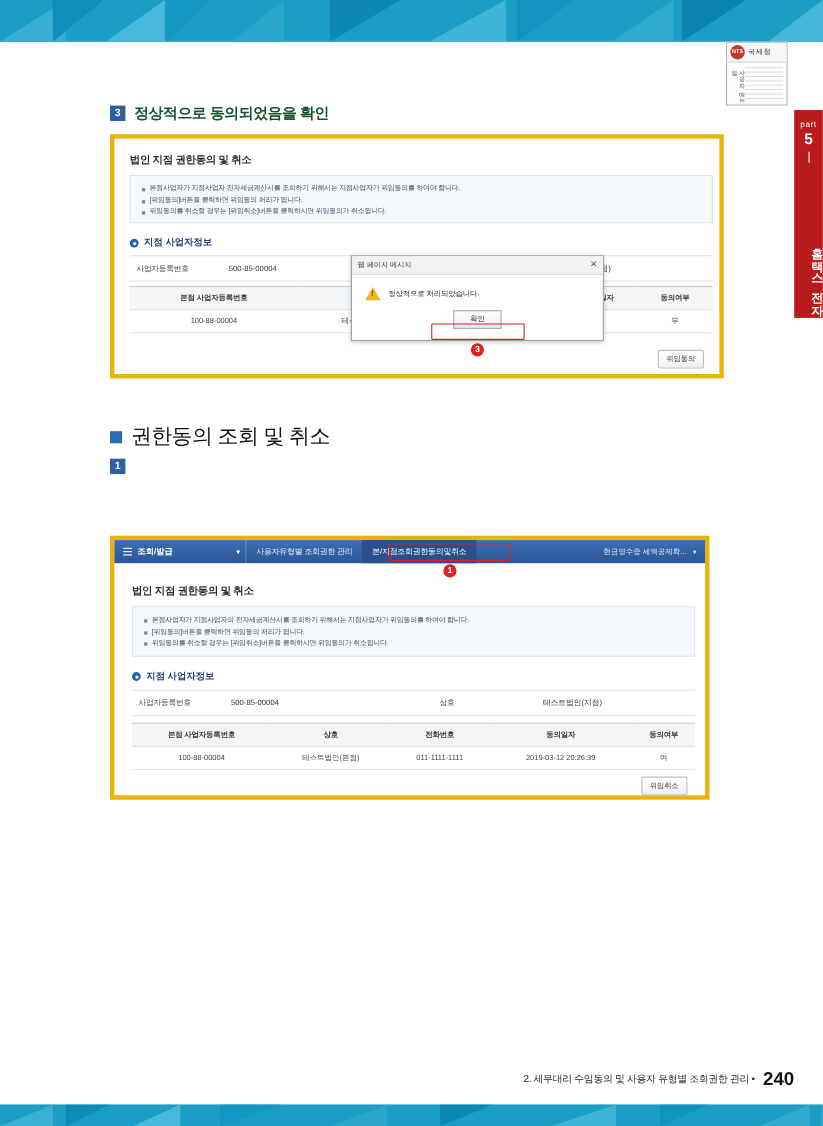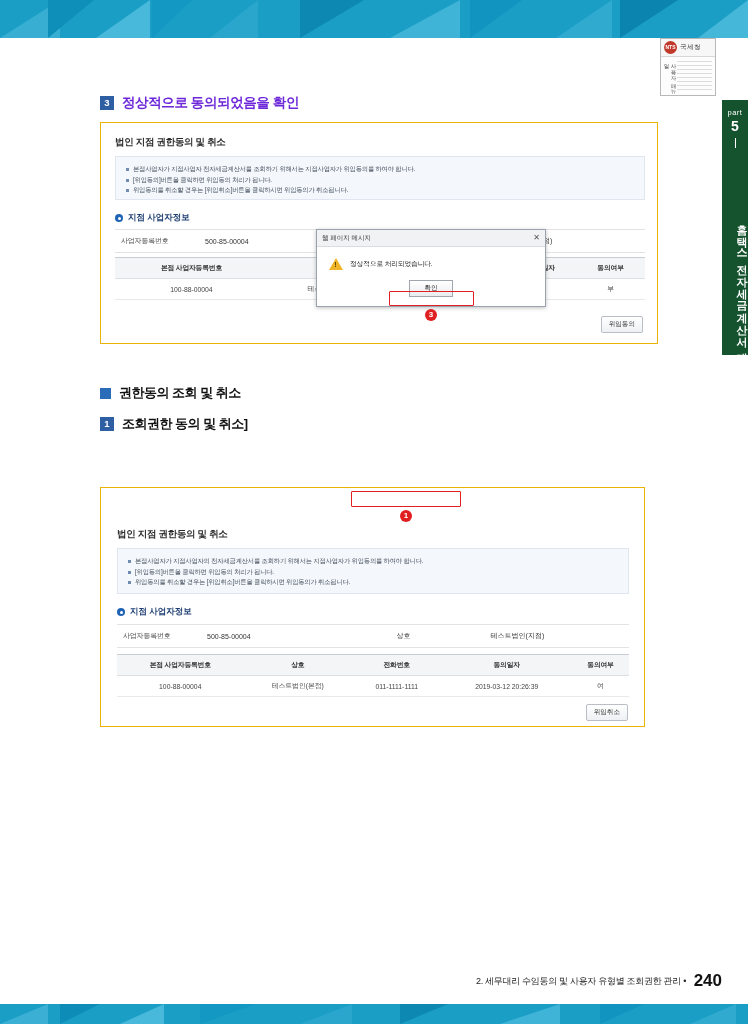--- a/index.html
+++ b/index.html
@@ -59,22 +59,22 @@
   .b7 { border-width: 0 0 20px 60px; border-color: transparent transparent #40b4d7 transparent; left: 500px; top: 0;}
   .b8 { border-width: 20px 44px 0 0; border-color: #1194c0 transparent transparent transparent; left: 600px; top: 0;}
   .b9 { border-width: 0 0 20px 46px; border-color: transparent transparent #31aacf transparent; left: 690px; top: 0;}
 
   
   .side-tab {
     position: absolute;
     right: 0;
     top: 100px;
     width: 26px;
-    height: 255px;
-    background: #14532d;
+    height: 189px;
+    background: #b91c1c;
     color: #ffffff;
   }
   .side-tab .part-word {
     position: absolute;
     top: 8px; left: 0; width: 26px;
     text-align: center;
     font-size: 7.5px;
     letter-spacing: .5px;
   }
   .side-tab .part-num {
@@ -184,28 +184,28 @@
     background: #2e5fa3;
     color: #fff;
     font-size: 9.5px;
     font-weight: bold;
     text-align: center;
     line-height: 14px;
   }
   .step-text {
     font-size: 13.5px;
     font-weight: bold;
-    color: #6d28d9;
+    color: #14532d;
     letter-spacing: -.4px;
   }
 
   
   .panel {
     position: absolute;
-    border: 1px solid #eab308;
+    border: 4px solid #eab308;
     background: #ffffff;
     box-sizing: border-box;
   }
 
   .panel-title {
     font-size: 9.5px;
     font-weight: bold;
     color: #2b2b2b;
     letter-spacing: -.3px;
   }
@@ -392,22 +392,22 @@
     position: absolute;
     display: flex;
     align-items: center;
     gap: 8px;
   }
   .sq-mark {
     width: 11px; height: 11px;
     background: #2b6cb8;
   }
   .sq-text {
-    font-size: 13px;
-    font-weight: bold;
+    font-size: 19px;
+    font-weight: normal;
     letter-spacing: -.5px;
     color: #111;
   }
 
   .bread {
     position: absolute;
     font-size: 13px;
     line-height: 20px;
     letter-spacing: -.5px;
     color: #111;
@@ -612,26 +612,42 @@
   </div>
 
   <div class="sq-head" style="left:100px; top:384px;">
     <span class="sq-mark"></span>
     <span class="sq-text">권한동의 조회 및 취소</span>
   </div>
 
   <div class="step-head" style="left:100px; top:414px; align-items:flex-start;">
     <span class="step-num" style="margin-top:3px;">1</span>
     <span>
-      <span class="bread" style="position:static; display:block;">조회권한 동의 및 취소]</span>
     </span>
   </div>
 
   <div class="panel" style="left:100px; top:487px; width:545px; height:240px;">
 
+    <div class="app-bar">
+      <div class="app-menu">
+        <span class="hamburger">
+            <i></i>
+            <i></i>
+            <i></i>
+          </span>
+        <span>조회/발급</span>
+        <span class="caret" style="margin-left:auto; margin-right:5px;">▾</span>
+      </div>
+      <div class="app-tab">사용자유형별 조회권한 관리</div>
+      <div class="app-tab active">본/지점조회권한동의및취소</div>
+      <div class="app-right">
+        <span>현금영수증 세액공제확...</span>
+        <span class="caret">▾</span>
+      </div>
+    </div>
 
     <div class="red-box" style="left:250px; top:3px; width:110px; height:16px;"></div>
     <div class="red-badge" style="left:299px; top:22px;">1</div>
 
     <div style="position:absolute; left:16px; top:40px;" class="panel-title">법인 지점 권한동의 및 취소</div>
 
     <div class="notice" style="position:absolute; left:16px; top:60px; width:512px; height:46px;">
       <ul>
         <li>본점사업자가 지점사업자의 전자세금계산서를 조회하기 위해서는 지점사업자가 위임동의를 하여야 합니다.</li>
         <li>[위임동의]버튼을 클릭하면 위임동의 처리가 됩니다.</li>

